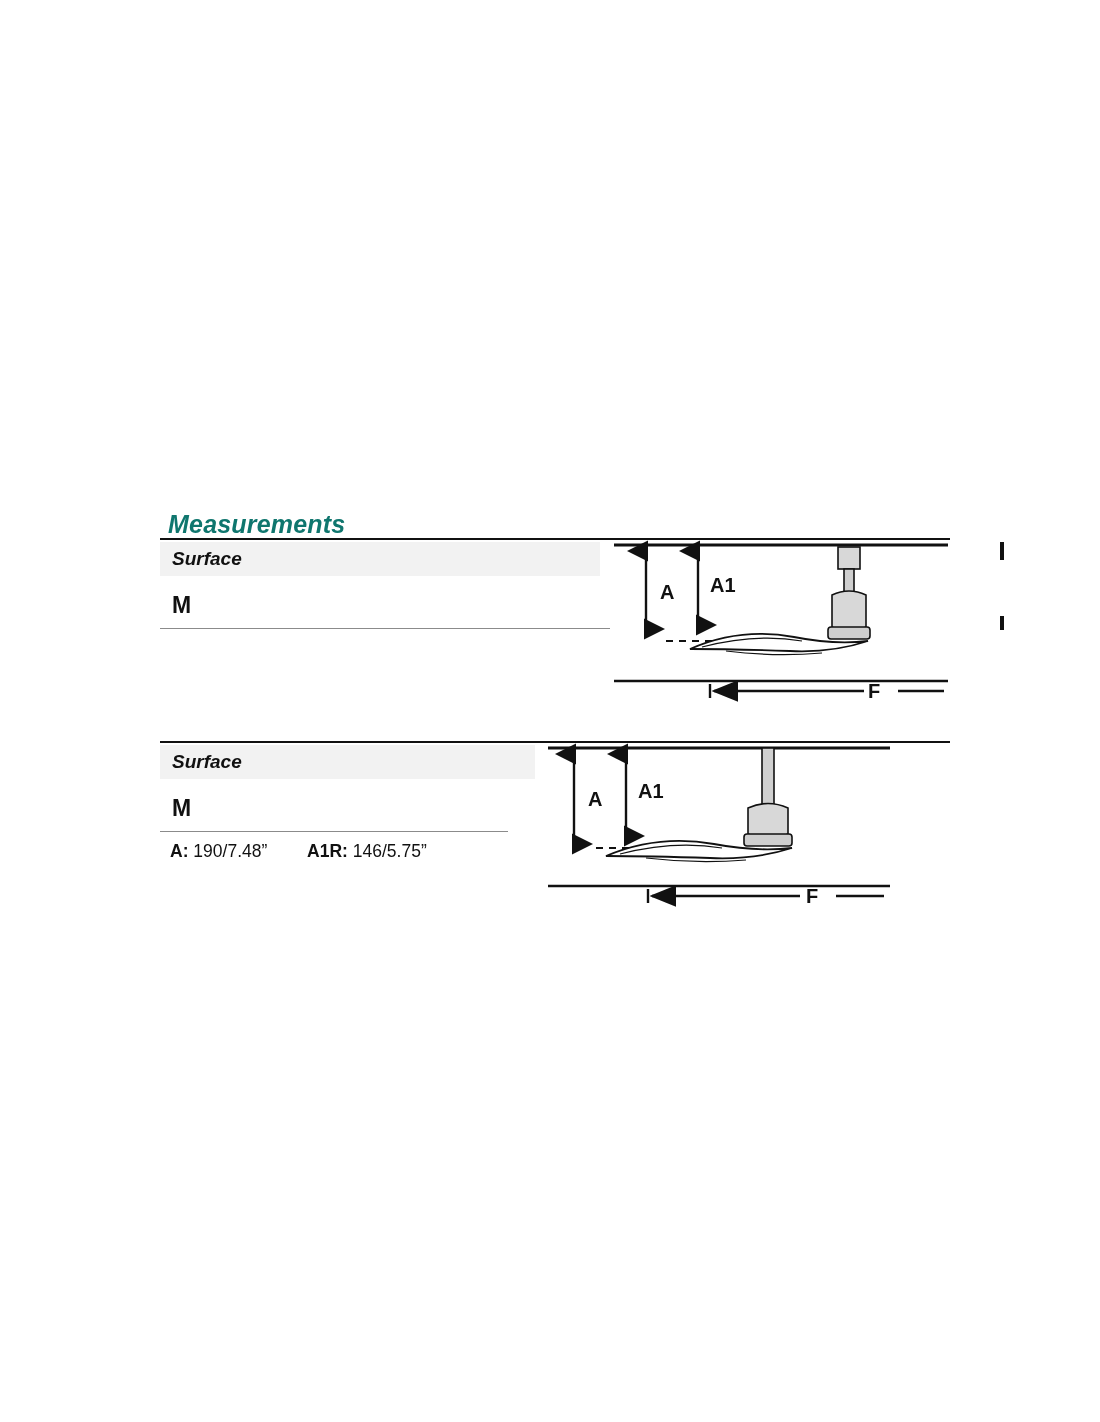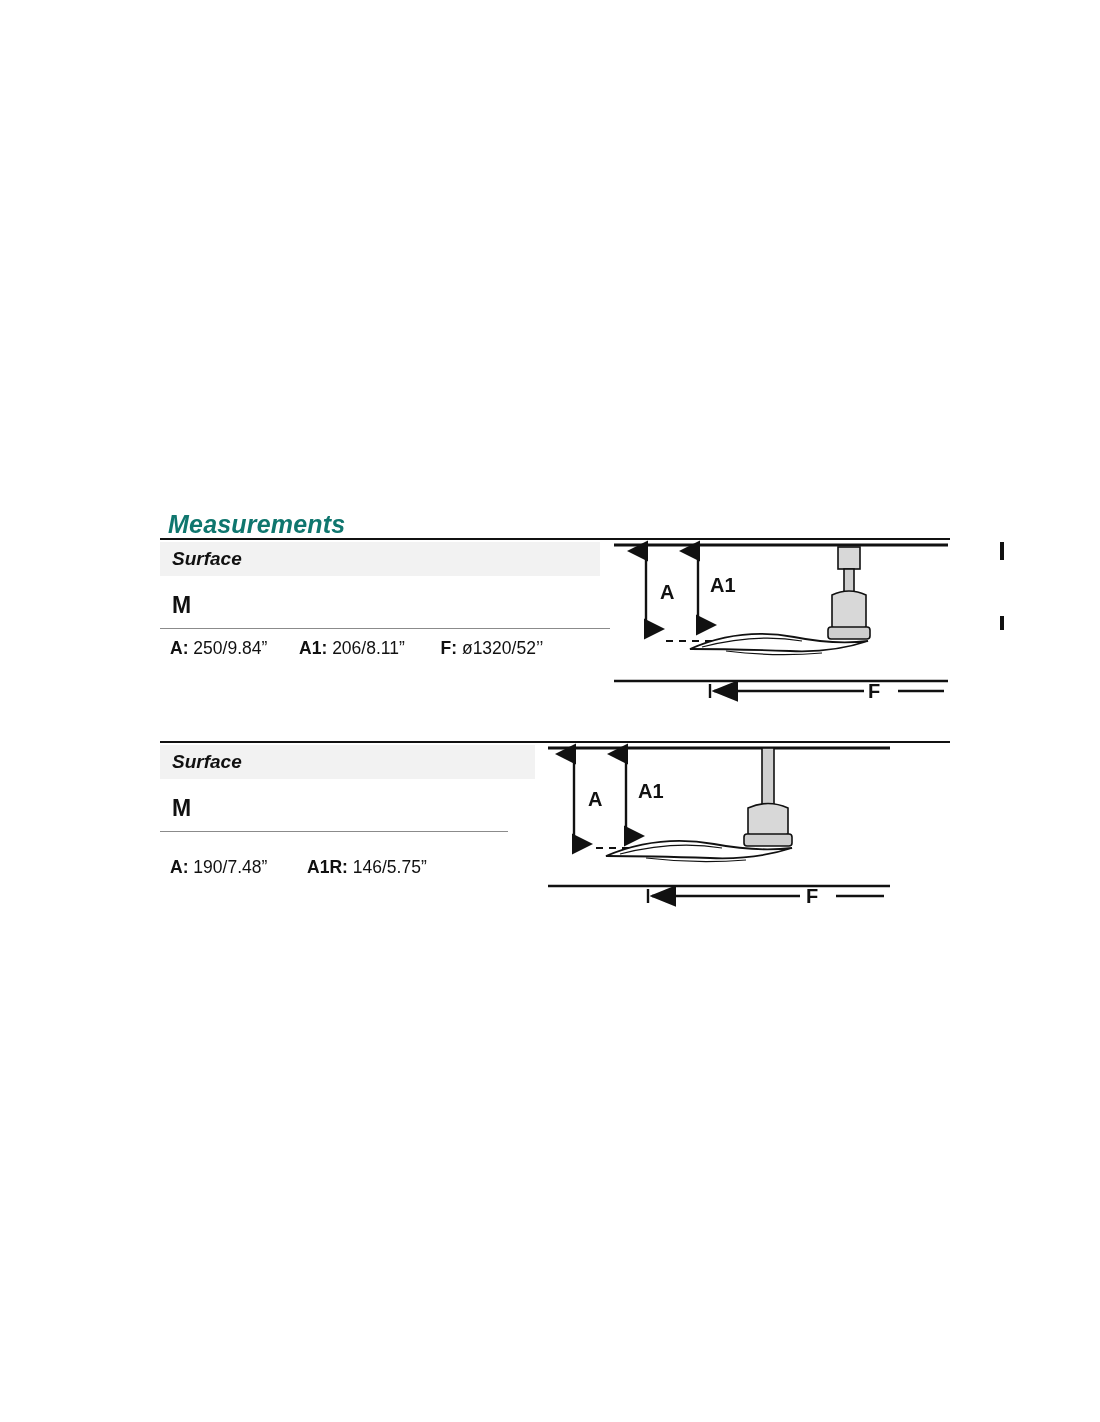--- a/index.html
+++ b/index.html
@@ -121,30 +121,20 @@
     <div class="rule-top" style="width:790px;"></div>
 
     <div class="hdr-band" style="left:0px; top:4px; width:440px; height:34px;">
       <span>Surface</span>
     </div>
 
     <div class="model-row" style="left:12px; top:54px;">M</div>
 
     <div class="thin-rule" style="left:0px; top:90px; width:450px;"></div>
 
-    <div class="dims" style="left:10px; top:100px;">
-      <b>A:</b>
-      <span>250/9.84”</span>
-      <span class="gap1"></span>
-      <b>A1:</b>
-      <span>206/8.11”</span>
-      <span class="gap2"></span>
-      <b>F:</b>
-      <span>ø1320/52’’</span>
-    </div>
 
     <div class="drawing" style="left:446px; top:-1px;">
       <svg width="350" height="170" viewBox="0 0 350 170" xmlns="http://www.w3.org/2000/svg">
         <defs>
           <marker id="arrUp1" markerWidth="9" markerHeight="9" refX="4.5" refY="8" orient="auto">
             <path d="M4.5,0 L9,9 L0,9 Z" fill="#111"></path>
           </marker>
           <marker id="arrDn1" markerWidth="9" markerHeight="9" refX="4.5" refY="1" orient="auto">
             <path d="M4.5,9 L0,0 L9,0 Z" fill="#111"></path>
           </marker>
@@ -189,21 +179,21 @@
     <div class="rule-top" style="width:790px;"></div>
 
     <div class="hdr-band" style="left:0px; top:4px; width:375px; height:34px;">
       <span>Surface</span>
     </div>
 
     <div class="model-row" style="left:12px; top:54px;">M</div>
 
     <div class="thin-rule" style="left:0px; top:90px; width:348px;"></div>
 
-    <div class="dims" style="left:10px; top:116px;">
+    <div class="dims" style="left:10px; top:100px;">
       <b>A:</b>
       <span>190/7.48”</span>
       <span class="gap3"></span>
       <b>A1R:</b>
       <span>146/5.75”</span>
     </div>
 
     <div class="drawing" style="left:380px; top:-1px;">
       <svg width="360" height="170" viewBox="0 0 360 170" xmlns="http://www.w3.org/2000/svg">
         <defs>

